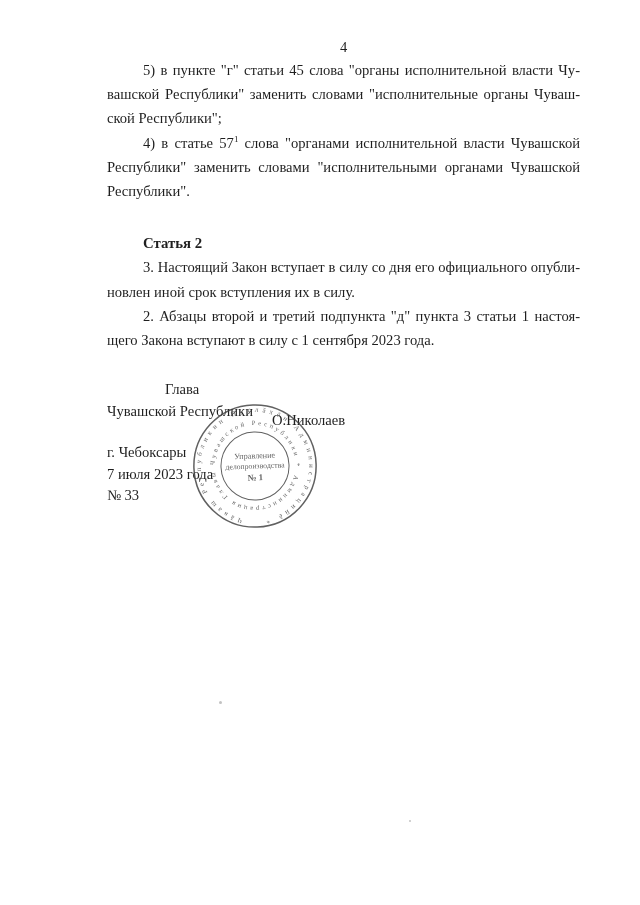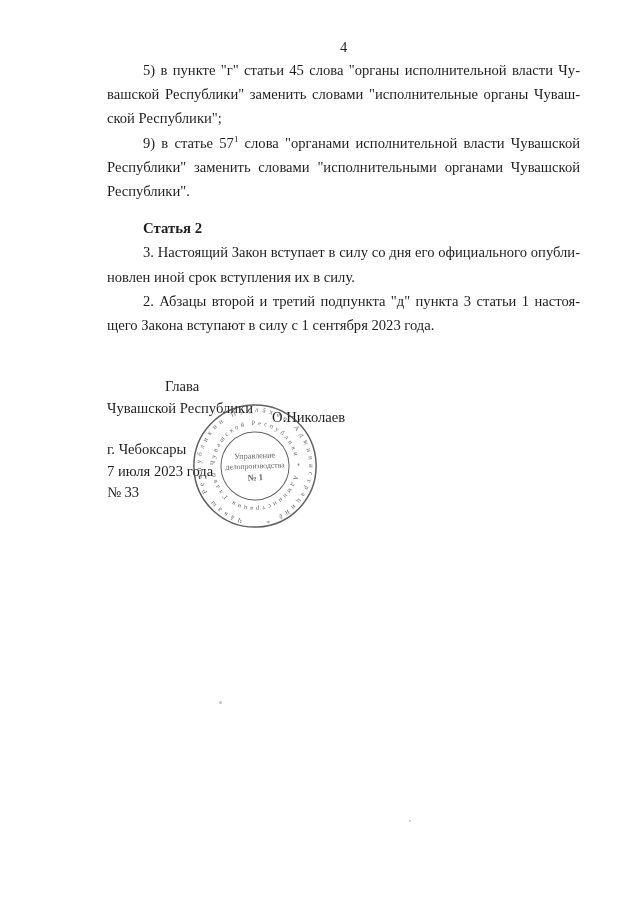--- a/index.html
+++ b/index.html
@@ -37,33 +37,33 @@
     white-space: normal;
   }
   .jfull {
     text-align: justify;
     text-align-last: justify;
   }
   .indent {
     padding-left: 36px;
   }
   .heading {
-    margin: 13px 0 0 0;
+    margin: 28px 0 0 0;
     padding-left: 36px;
     font-size: 14.8px;
     line-height: 24.2px;
     font-weight: bold;
   }
   sup.fnote {
     font-size: 9px;
     line-height: 0;
     vertical-align: super;
   }
   .sig-block {
-    margin-top: 38px;
+    margin-top: 26px;
     line-height: 22px;
   }
   .sig-title-1 {
     padding-left: 58px;
   }
   .sig-line-2 {
     position: relative;
   }
   .sig-name {
     position: absolute;
@@ -122,21 +122,21 @@
 
   <div class="content">
 
     <div class="para">
       <div class="line jfull indent">5) в пункте "г" статьи 45 слова "органы исполнительной власти Чу-</div>
       <div class="line jfull">вашской Республики" заменить словами "исполнительные органы Чуваш-</div>
       <div class="line">ской Республики";</div>
     </div>
 
     <div class="para">
-      <div class="line jfull indent"><span>9) в статье 57</span><sup class="fnote">1</sup><span> слова "органами исполнительной власти Чувашской</span></div>
+      <div class="line jfull indent"><span>4) в статье 57</span><sup class="fnote">1</sup><span> слова "органами исполнительной власти Чувашской</span></div>
       <div class="line jfull">Республики" заменить словами "исполнительными органами Чувашской</div>
       <div class="line">Республики".</div>
     </div>
 
     <div class="heading">Статья 2</div>
 
     <div class="para">
       <div class="line jfull indent">3. Настоящий Закон вступает в силу со дня его официального опубли-</div>
       <div class="line">новлен иной срок вступления их в силу.</div>
     </div>

